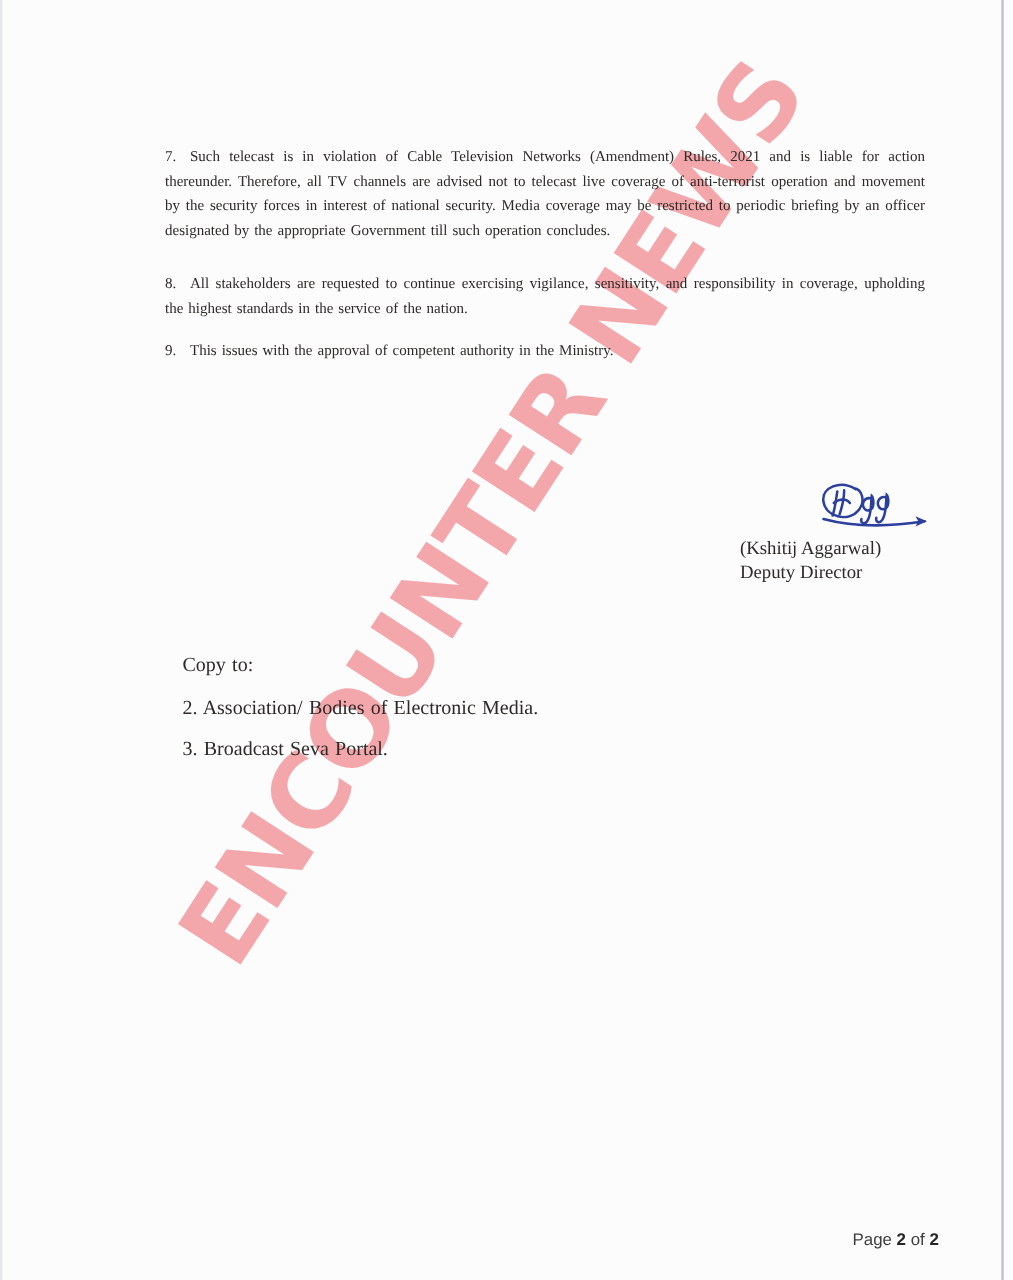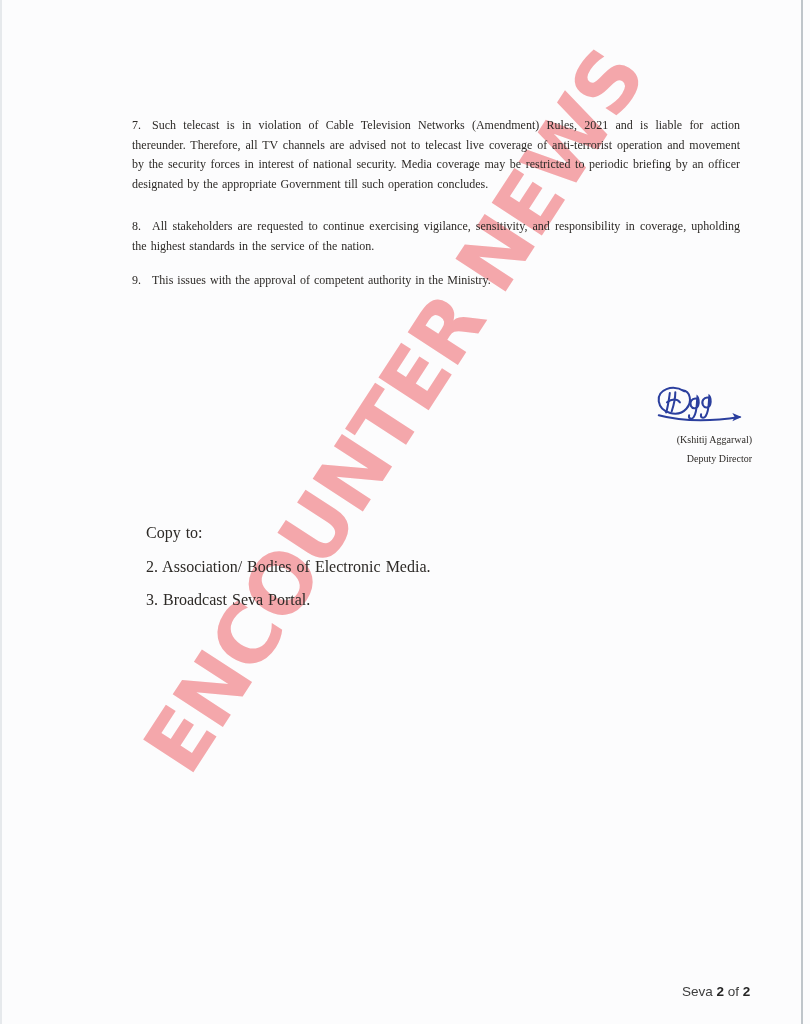--- a/index.html
+++ b/index.html
@@ -58,22 +58,22 @@
   .body-copy p { margin: 0; }
   .body-copy p.para-8 { margin-top: 23px; }
   .body-copy p.para-9 { margin-top: 15px; }
   .para-num { padding-right: 11px; }
   
   .signature-block {
     position: absolute;
     left: 592px; top: 383px;
     width: 160px;
     z-index: 2;
-    text-align: right;
-    font-size: 10px;
+    text-align: left;
+    font-size: 15px;
     line-height: 19px;
     color: var(--ink-black, #2d2a27);
   }
   .sig-svg {
     display: block;
     margin: 0 0 1px 54px;
   }
   
   .copy-to {
     position: absolute;
@@ -131,19 +131,19 @@
     <div>Deputy Director</div>
   </div>
 
   <div class="copy-to">
     <div>Copy to:</div>
     <div>2. Association/ Bodies of Electronic Media.</div>
     <div>3. Broadcast Seva Portal.</div>
   </div>
 
   <div class="page-footer">
-    <span>Seva</span>
+    <span>Page</span>
     <span class="num">2</span>
     <span>of</span>
     <span class="num">2</span>
   </div>
 
 </div>
 
 </body></html>

